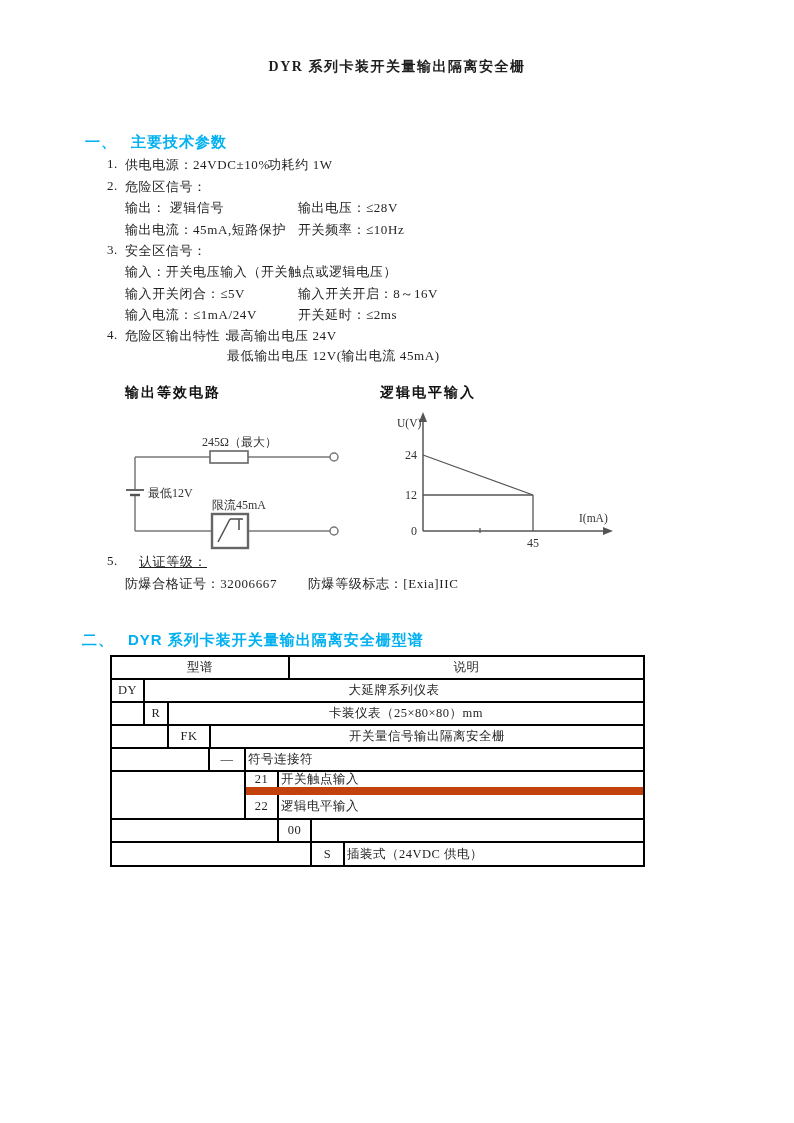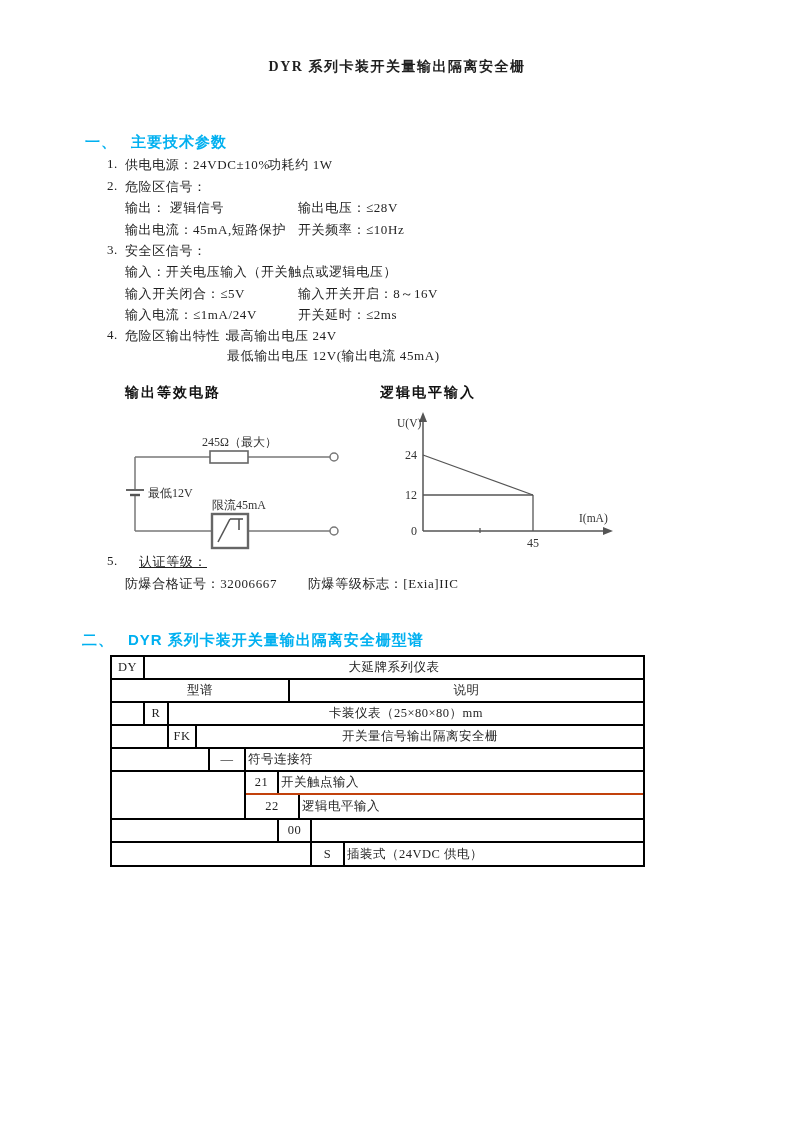--- a/index.html
+++ b/index.html
@@ -40,21 +40,21 @@
     font-size: 12.5px; letter-spacing: 0.5px;
   }
   .trow { display: flex; height: 23px; border-bottom: 2px solid #000; align-items: stretch; }
   .trow.last { border-bottom: none; height: 22px; }
   .trow2 { display: flex; height: 48px; border-bottom: 2px solid #000; align-items: stretch; }
   .tc { border-right: 2px solid #000; display: flex; align-items: center; justify-content: center; }
   .tc.blank { background: #fff; }
   .tdesc { flex: 1; border-right: none; display: flex; align-items: center; justify-content: center; }
   .tdesc.left { justify-content: flex-start; padding-left: 2px; }
   .subcol { flex: 1; display: flex; flex-direction: column; }
-  .subrow { display: flex; height: 23px; border-bottom: 2px solid #c2410c; align-items: stretch; }
+  .subrow { display: flex; height: 23px; border-bottom: 8px solid #c2410c; align-items: stretch; }
   .subrow.last { border-bottom: none; }
 </style>
 </head>
 <body>
 
 <div class="page">
 
   <div class="doc-title">DYR 系列卡装开关量输出隔离安全栅</div>
 
   <div class="sec-head" style="left:85px; top:133px;">
@@ -141,56 +141,56 @@
   <span class="bl" style="left:125px; top:575px;">防爆合格证号：32006667</span>
   <span class="bl" style="left:308px; top:575px;">防爆等级标志：[Exia]IIC</span>
 
   <div class="sec-head" style="left:82px; top:631px;">
     <span class="sec-num">二、</span><span>DYR 系列卡装开关量输出隔离安全栅型谱</span>
   </div>
 
   <div class="ptable">
 
     <div class="trow">
+      <div class="tc" style="width:178px;">型谱</div>
+      <div class="tdesc">说明</div>
+    </div>
+
+    <div class="trow">
       <div class="tc" style="width:33px;">DY</div>
       <div class="tdesc">大延牌系列仪表</div>
-    </div>
-
-    <div class="trow">
-      <div class="tc" style="width:178px;">型谱</div>
-      <div class="tdesc">说明</div>
     </div>
 
     <div class="trow">
       <div class="tc blank" style="width:33px;"></div>
       <div class="tc" style="width:24px;">R</div>
       <div class="tdesc">卡装仪表（25×80×80）mm</div>
     </div>
 
     <div class="trow">
       <div class="tc blank" style="width:57px;"></div>
-      <div class="tc" style="width:28px;">FK</div>
+      <div class="tc" style="width:42px;">FK</div>
       <div class="tdesc">开关量信号输出隔离安全栅</div>
     </div>
 
     <div class="trow">
       <div class="tc blank" style="width:98px;"></div>
       <div class="tc" style="width:36px;">—</div>
       <div class="tdesc left">符号连接符</div>
     </div>
 
     <div class="trow2">
       <div class="tc blank" style="width:134px;"></div>
       <div class="subcol">
         <div class="subrow">
           <div class="tc" style="width:33px;">21</div>
           <div class="tdesc left">开关触点输入</div>
         </div>
         <div class="subrow last">
-          <div class="tc" style="width:54px;">22</div>
+          <div class="tc" style="width:33px;">22</div>
           <div class="tdesc left">逻辑电平输入</div>
         </div>
       </div>
     </div>
 
     <div class="trow">
       <div class="tc blank" style="width:167px;"></div>
       <div class="tc" style="width:33px;">00</div>
     </div>
 

